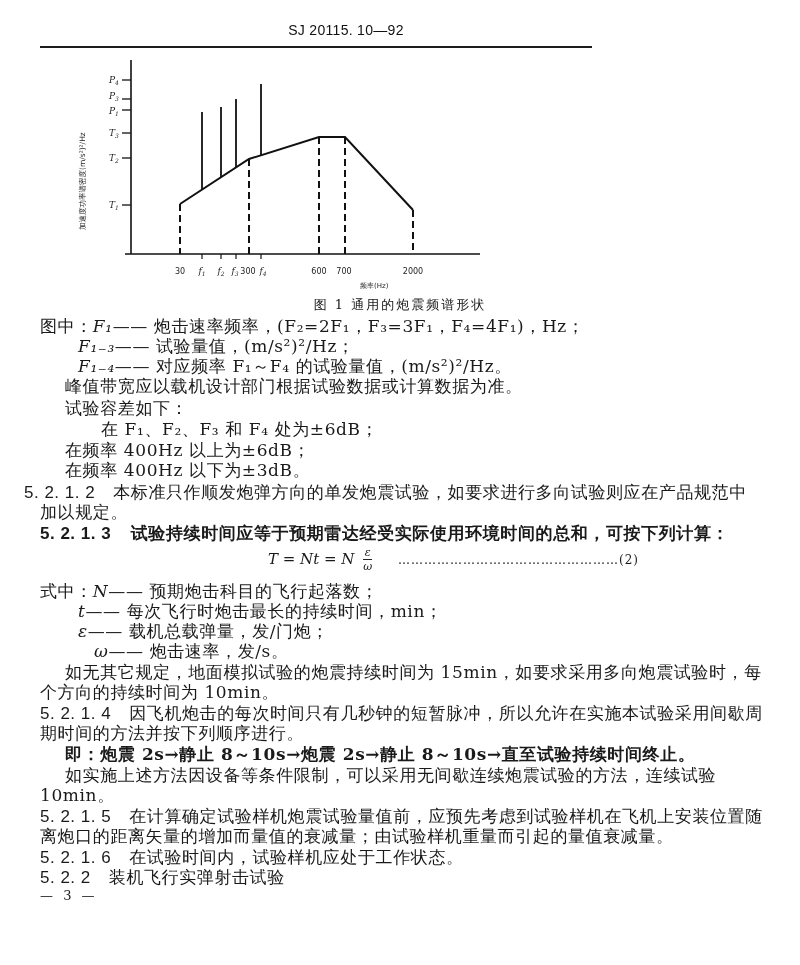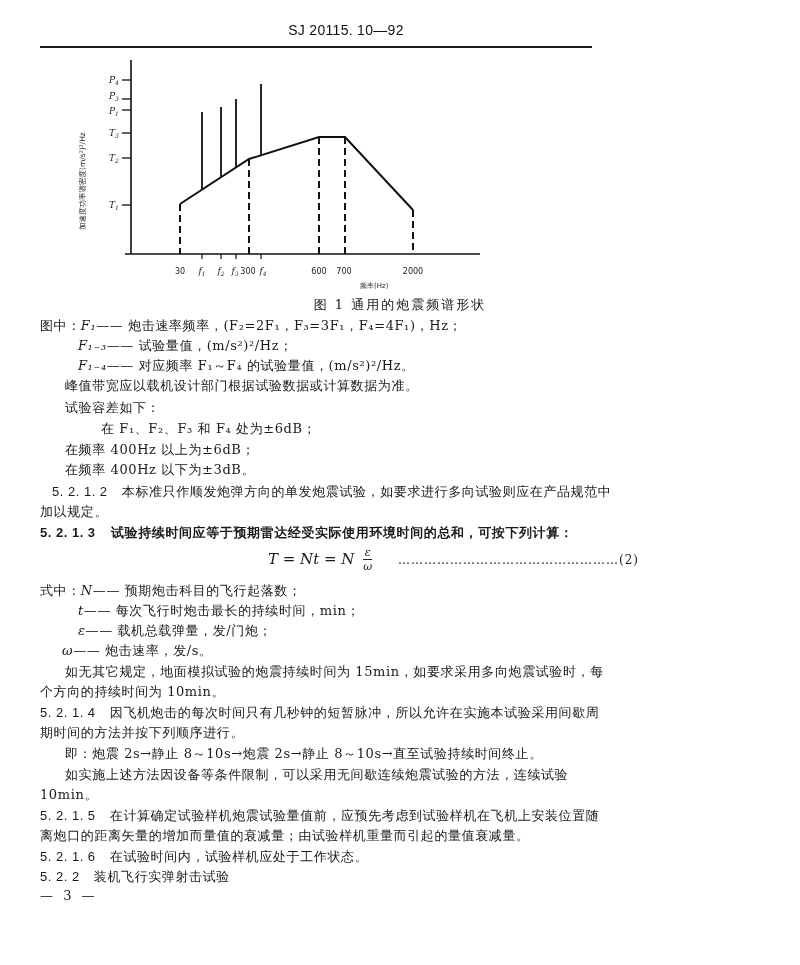--- a/index.html
+++ b/index.html
@@ -6,21 +6,21 @@
   body { width: 800px; height: 965px; position: relative; overflow: hidden;
          font-family: "DejaVu Serif", "Liberation Serif", serif; color: #1a1a1a; }
   .header { position: absolute; left: 0; top: 22px; width: 692px; text-align: center;
             font-family: "Liberation Sans", "DejaVu Sans", sans-serif; font-size: 14px;
             letter-spacing: 0.3px; color: #111; }
   .rule { position: absolute; left: 26px; top: 46px; width: 360px; height: 2px; background: #1c1c1c; }
   .figure { position: absolute; left: 55px; top: 60px; width: 440px; height: 260px; }
   .watermark { position: absolute; left: 200px; top: 140px; font-family: "DejaVu Sans", sans-serif;
                font-weight: bold; font-size: 72px; color: #d8d8d8; letter-spacing: 2px; opacity: 0.85; }
   .caption { position: absolute; left: 0; top: 296px; width: 800px; text-align: center; font-size: 13px; letter-spacing: 2px; }
-  .txt { position: absolute; font-size: 13px; line-height: 20px; white-space: nowrap; letter-spacing: 0.6px; }
+  .txt { position: absolute; font-size: 17px; line-height: 20px; white-space: nowrap; letter-spacing: 0.6px; }
   .sec { font-family: "Liberation Sans", "DejaVu Sans", sans-serif; letter-spacing: 0.5px; }
   i.v { font-style: italic; }
   .formula { position: absolute; left: 315px; top: 523px; font-size: 15px; font-style: italic; white-space: nowrap; }
   .frac { display: inline-block; vertical-align: middle; text-align: center; font-size: 11px; line-height: 13px; margin-left: 4px; }
   .formula-ref { position: absolute; left: 400px; top: 527px; font-size: 12px; white-space: nowrap; letter-spacing: 1px; }
   .footer { position: absolute; left: 40px; top: 884px; font-size: 13px; letter-spacing: 3px; }
 </style>
 </head>
 <body>
 
@@ -104,21 +104,21 @@
 </div>
 <div class="txt" style="left:78px;top:356px;">
   <i class="v">F₁₋₄</i><span>—— 对应频率 F₁～F₄ 的试验量值，(m/s²)²/Hz。</span>
 </div>
 <div class="txt" style="left:65px;top:376px;">峰值带宽应以载机设计部门根据试验数据或计算数据为准。</div>
 <div class="txt" style="left:65px;top:398px;">试验容差如下：</div>
 <div class="txt" style="left:65px;top:419px;margin-left:36px;">在 F₁、F₂、F₃ 和 F₄ 处为±6dB；</div>
 <div class="txt" style="left:65px;top:440px;">在频率 400Hz 以上为±6dB；</div>
 <div class="txt" style="left:65px;top:460px;">在频率 400Hz 以下为±3dB。</div>
 
-<div class="txt" style="left:52px;top:482px;">
+<div class="txt" style="left:24px;top:482px;">
   <span class="sec">5. 2. 1. 2</span>&nbsp;&nbsp;&nbsp;<span>本标准只作顺发炮弹方向的单发炮震试验，如要求进行多向试验则应在产品规范中</span>
 </div>
 <div class="txt" style="left:40px;top:502px;">加以规定。</div>
 
 <div class="txt" style="left:40px;top:523px;font-weight:bold;">
   <span class="sec">5. 2. 1. 3</span>&nbsp;&nbsp;&nbsp;<span>试验持续时间应等于预期雷达经受实际使用环境时间的总和，可按下列计算：</span>
 </div>
 
 <div class="formula" style="top:546px;left:268px;">
   <span>T = Nt = N</span>
@@ -131,32 +131,32 @@
 
 <div class="txt" style="left:40px;top:581px;">
   <span>式中：</span><i class="v">N</i><span>—— 预期炮击科目的飞行起落数；</span>
 </div>
 <div class="txt" style="left:78px;top:601px;">
   <i class="v">t</i><span>—— 每次飞行时炮击最长的持续时间，min；</span>
 </div>
 <div class="txt" style="left:78px;top:621px;">
   <i class="v">ε</i><span>—— 载机总载弹量，发/门炮；</span>
 </div>
-<div class="txt" style="left:62px;top:641px;">
+<div class="txt" style="left:94px;top:641px;">
   <i class="v">ω</i><span>—— 炮击速率，发/s。</span>
 </div>
 
 <div class="txt" style="left:65px;top:662px;">如无其它规定，地面模拟试验的炮震持续时间为 15min，如要求采用多向炮震试验时，每</div>
 <div class="txt" style="left:40px;top:682px;">个方向的持续时间为 10min。</div>
 
 <div class="txt" style="left:40px;top:703px;">
   <span class="sec">5. 2. 1. 4</span>&nbsp;&nbsp;&nbsp;<span>因飞机炮击的每次时间只有几秒钟的短暂脉冲，所以允许在实施本试验采用间歇周</span>
 </div>
 <div class="txt" style="left:40px;top:723px;">期时间的方法并按下列顺序进行。</div>
-<div class="txt" style="left:65px;top:744px;">即：炮震 2s→静止 8～10s→炮震 2s→静止 8～10s→直至试验持续时间终止。</div>
+<div class="txt" style="left:65px;top:744px;font-weight:bold;">即：炮震 2s→静止 8～10s→炮震 2s→静止 8～10s→直至试验持续时间终止。</div>
 <div class="txt" style="left:65px;top:765px;">如实施上述方法因设备等条件限制，可以采用无间歇连续炮震试验的方法，连续试验</div>
 <div class="txt" style="left:40px;top:785px;">10min。</div>
 
 <div class="txt" style="left:40px;top:806px;">
   <span class="sec">5. 2. 1. 5</span>&nbsp;&nbsp;&nbsp;<span>在计算确定试验样机炮震试验量值前，应预先考虑到试验样机在飞机上安装位置随</span>
 </div>
 <div class="txt" style="left:40px;top:826px;">离炮口的距离矢量的增加而量值的衰减量；由试验样机重量而引起的量值衰减量。</div>
 
 <div class="txt" style="left:40px;top:847px;">
   <span class="sec">5. 2. 1. 6</span>&nbsp;&nbsp;&nbsp;<span>在试验时间内，试验样机应处于工作状态。</span>

